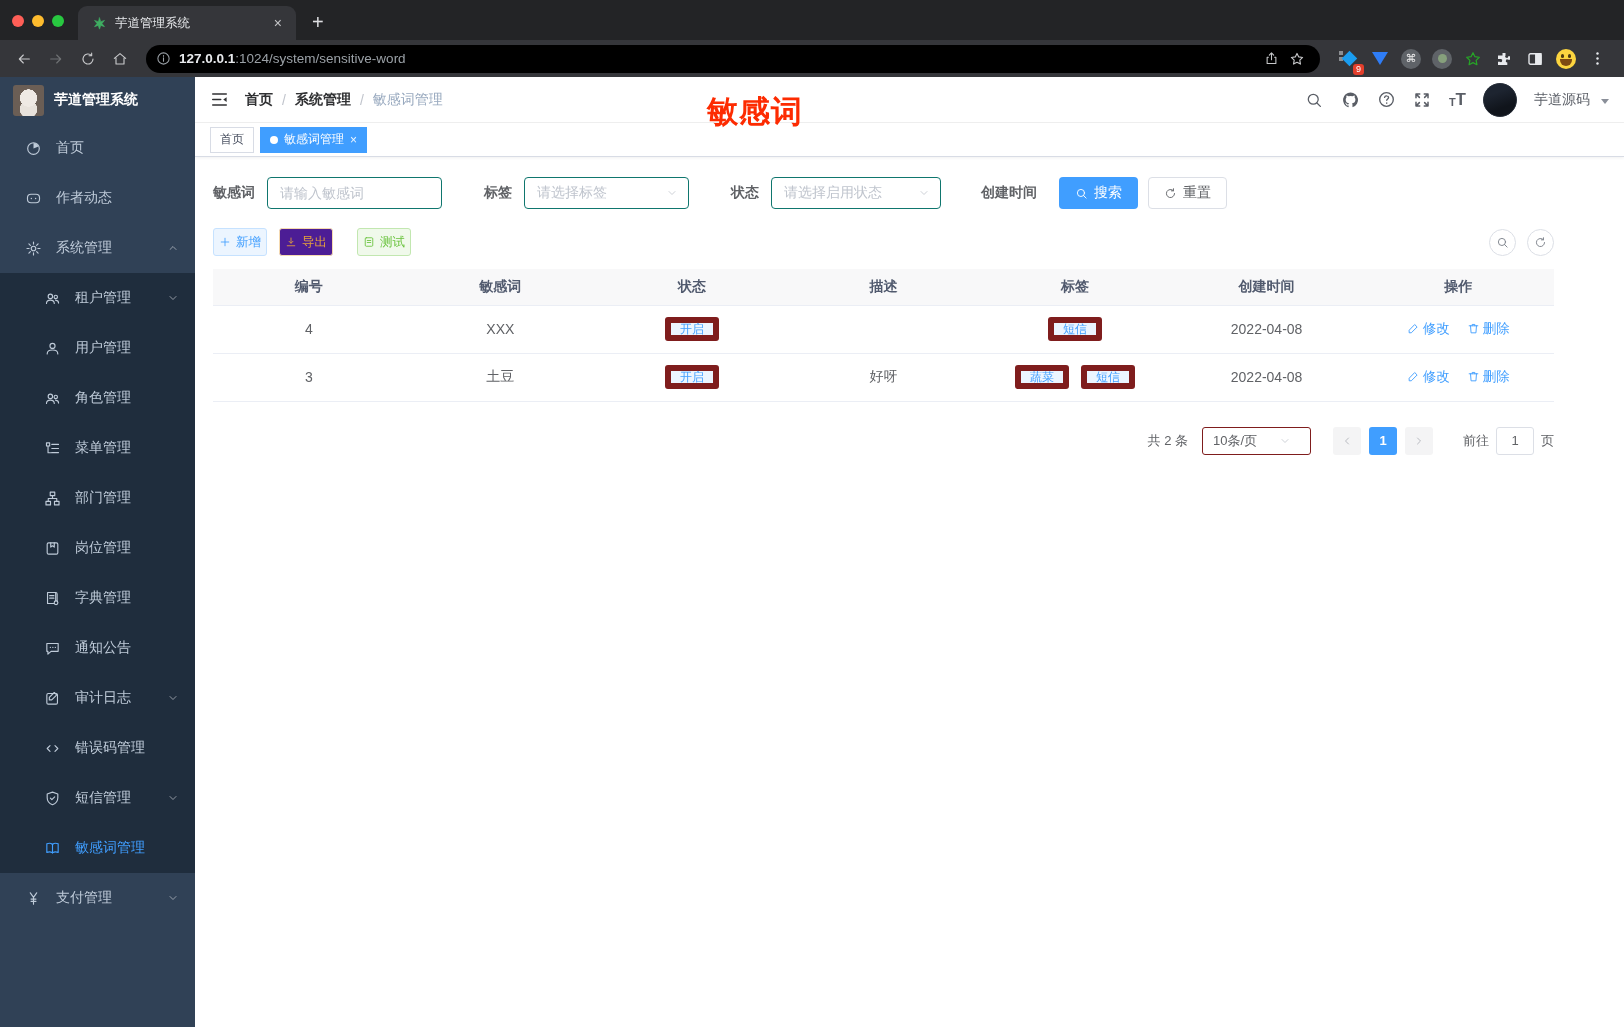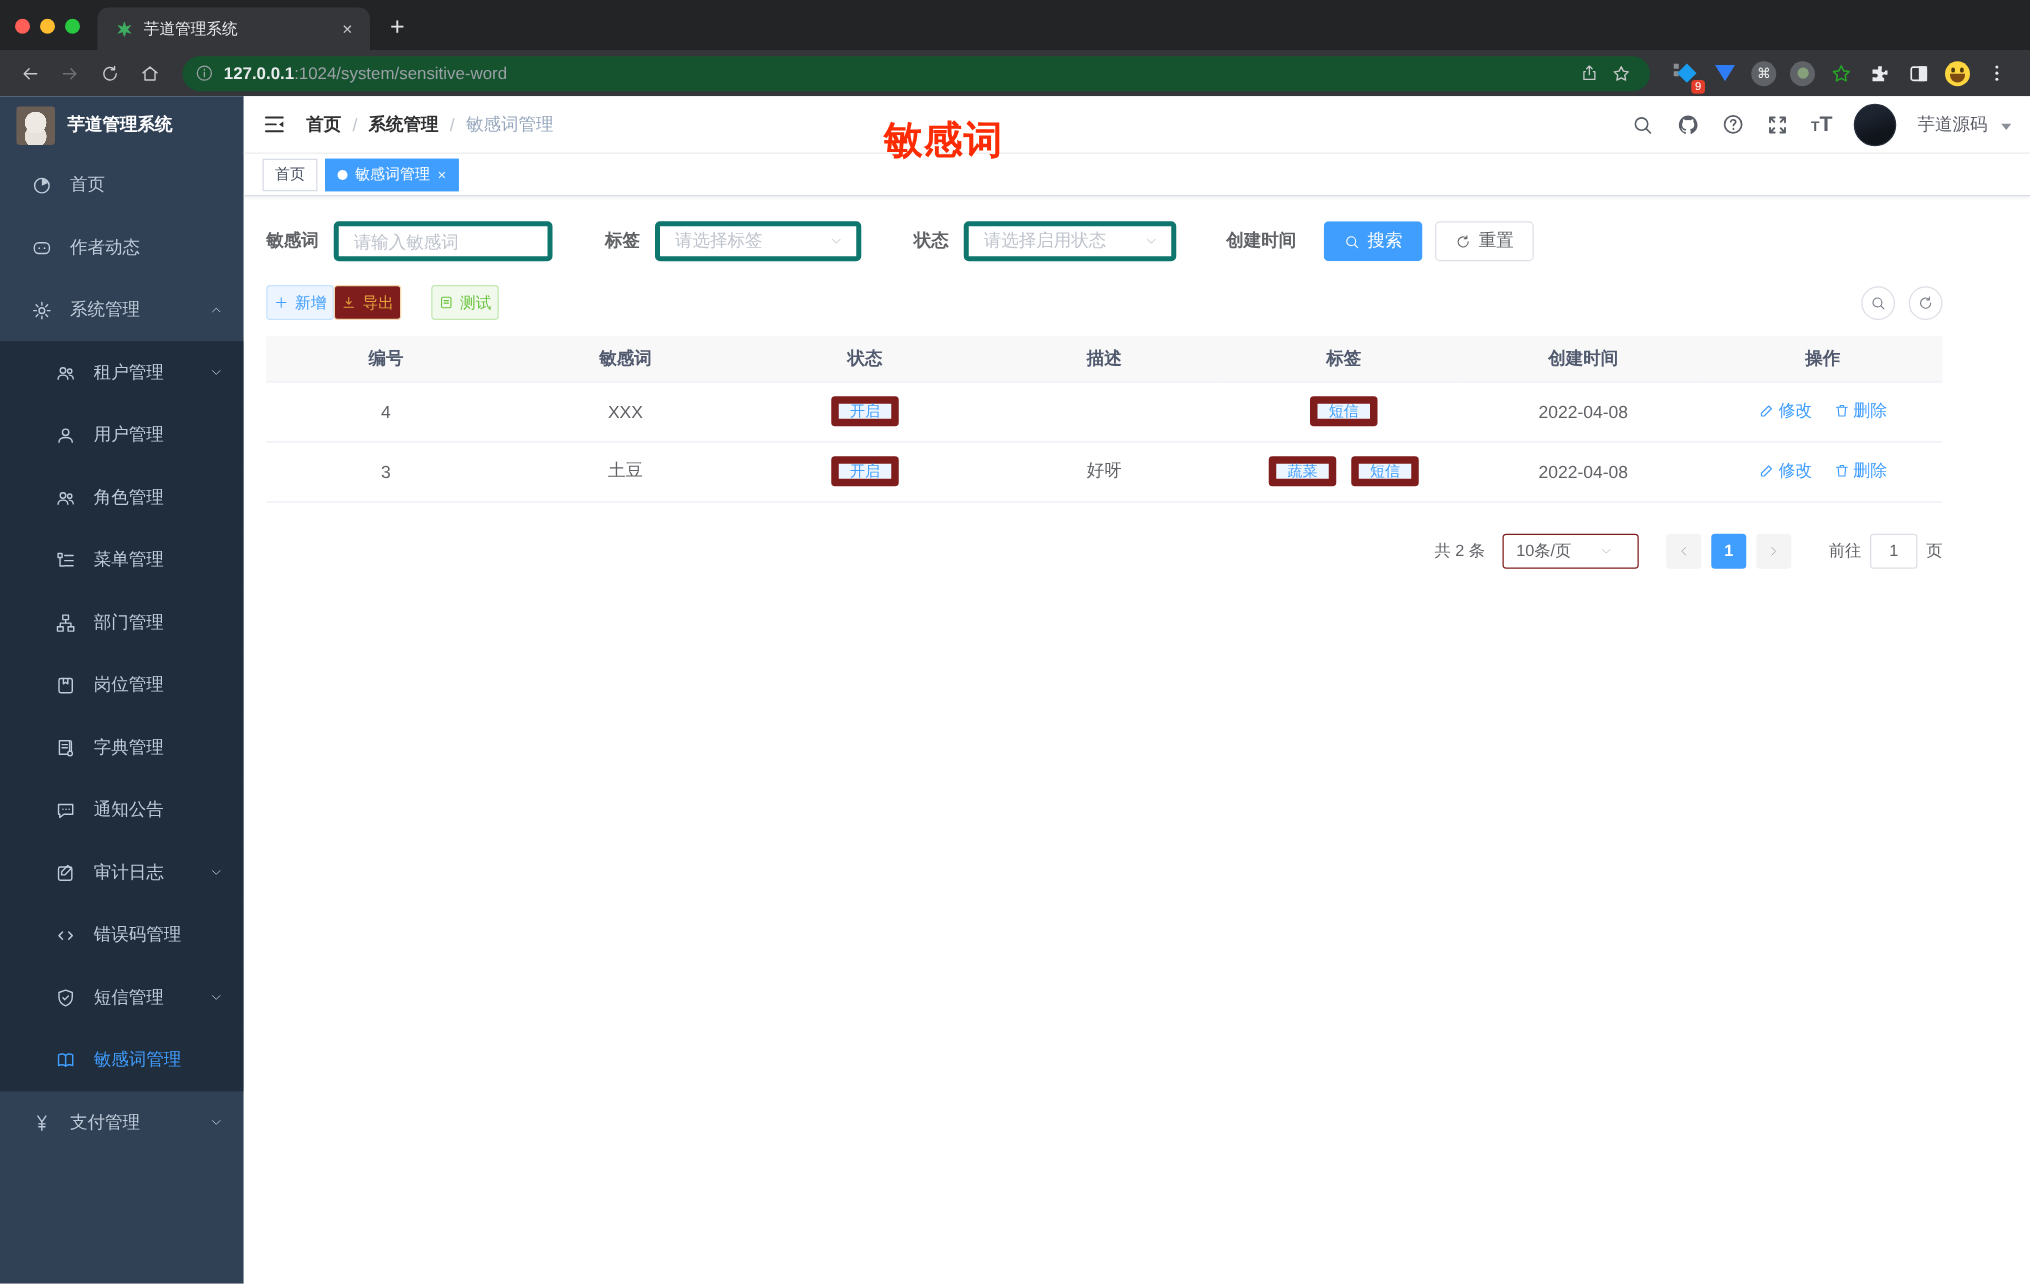--- a/index.html
+++ b/index.html
@@ -15,21 +15,21 @@
   .light { width:12px; height:12px; border-radius:50%; }
   .light.r{background:#ff5f57}.light.y{background:#febc2e}.light.g{background:#28c840}
   .btab { width:218px; height:34px; background:#35363a; border-radius:9px 9px 0 0;
     display:flex; align-items:center; padding:0 10px 0 14px; color:#e8eaed; font-size:12.5px; }
   .btab .title { flex:1; margin-left:8px; white-space:nowrap; overflow:hidden; }
   .tabclose { color:#c5c6c8; font-size:14px; padding:0 4px; cursor:default; }
   .newtab { color:#dfe0e2; font-size:20px; font-weight:300; padding:0 0 6px 16px; }
   .toolbar { height:37px; background:#35363a; display:flex; align-items:center; padding:0 10px; gap:4px; }
   .navbtn { width:28px; height:28px; border-radius:50%; display:flex; align-items:center; justify-content:center; color:#c7c8ca; }
   .navbtn.dim { color:#6f7174; }
-  .omnibox { flex:1; height:28px; background:#14532d; border-radius:14px; margin:0 8px; display:flex; align-items:center; padding:0 10px; color:#9aa0a6; }
+  .omnibox { flex:1; height:28px; background:#000000; border-radius:14px; margin:0 8px; display:flex; align-items:center; padding:0 10px; color:#9aa0a6; }
   .omnibox .url { flex:1; font-size:13.5px; margin-left:8px; color:#9aa0a6; }
   .omnibox .url b { color:#e8eaed; font-weight:700; }
   .obtn { width:26px; height:26px; display:flex; align-items:center; justify-content:center; color:#c7c8ca; }
   .exts { display:flex; align-items:center; gap:9px; padding:0 6px; }
   .ext { width:22px; height:22px; display:flex; align-items:center; justify-content:center; position:relative; }
   .diamond { width:11px; height:11px; background:#1a9df0; transform:rotate(45deg); }
   .pix { position:absolute; left:1px; top:3px; display:flex; flex-direction:column; gap:2px; }
   .pix i { width:4px; height:4px; background:#8b8e92; display:block; }
   .badge9 { position:absolute; right:-4px; bottom:-5px; background:#e33e2b; color:#fff; font-size:9px; border-radius:3px; padding:1px 3px; line-height:1; }
   .funnel { width:0; height:0; border-left:8px solid transparent; border-right:8px solid transparent; border-top:13px solid #2f7df6; }
@@ -74,39 +74,39 @@
 
   .tagsbar { height:34px; display:flex; align-items:center; gap:6px; padding:0 15px; border-bottom:1px solid #d8dce5; box-shadow:0 1px 3px rgba(0,0,0,.06); }
   .tv { height:26px; display:flex; align-items:center; padding:0 9px; border:1px solid #d8dce5; background:#fff; color:#495060; font-size:12px; gap:6px; cursor:pointer; }
   .tv.active { background:#409eff; border-color:#409eff; color:#fff; }
   .tv .dot { width:8px; height:8px; border-radius:50%; background:#fff; }
   .tv .x { font-size:12px; opacity:.9; }
 
   .content { padding:20px 70px 0 18px; }
   .filters { display:flex; align-items:center; margin-bottom:19px; }
   .flabel { font-size:14px; color:#606266; font-weight:600; margin-right:12px; white-space:nowrap; }
-  .el-input, .el-select, .el-date { height:32px; border:4px solid #0f766e; border-radius:4px; background:#fff; font-size:14px; }
+  .el-input, .el-select, .el-date { height:32px; border:1px solid #0f766e; border-radius:4px; background:#fff; font-size:14px; }
   input.el-input { padding:0 12px; color:#606266; width:175px; outline:none; }
   input::placeholder { color:#bfc4cd; }
   .el-select { display:flex; align-items:center; justify-content:space-between; padding:0 10px 0 12px; color:#bfc4cd; cursor:pointer; }
   .sel-tag { width:165px; margin-right:42px; }
   .sel-status { width:170px; margin-right:40px; }
   .gap-word { margin-right:42px; }
   .el-date { display:flex; align-items:center; width:230px; padding:0 10px; color:#bfc4cd; gap:8px; margin-right:10px; }
   .el-date .ph { font-size:14px; }
   .el-date .mid { color:#bfc4cd; padding:0 6px; }
   .chev { width:12px; height:12px; stroke:#c0c4cc; fill:none; stroke-width:1.6; stroke-linecap:round; stroke-linejoin:round; }
   .btn { height:32px; border-radius:4px; font-size:14px; display:inline-flex; align-items:center; justify-content:center; gap:6px; padding:0 15px; cursor:pointer; border:1px solid transparent; }
   .btn-primary { background:#409eff; color:#fff; margin-left:10px; }
   .btn-plain { background:#fff; border-color:#dcdfe6; color:#606266; margin-left:10px; }
 
   .actionrow { display:flex; align-items:center; margin-bottom:13px; }
   .btn-sm { height:28px; font-size:12.5px; padding:0 5px; border-radius:3px; gap:5px; }
   .b-add { background:#ecf5ff; border-color:#c6e2ff; color:#409eff; }
-  .b-export { background:#7f1d1d; border-color:#f5dab1; color:#e6a23c; }
+  .b-export { background:#4c1d95; border-color:#f5dab1; color:#e6a23c; margin-left:12px; }
   .b-test { background:#f0f9eb; border-color:#c2e7b0; color:#67c23a; margin-left:24px;text-align:right; }
   .minis { margin-left:auto; display:flex; gap:11px; }
   .mini { width:27px; height:27px; border-radius:50%; border:1px solid #dcdfe6; color:#7a7f88; display:flex; align-items:center; justify-content:center; background:#fff; cursor:pointer; }
   .mini svg { width:13px; height:13px; }
 
   table { width:100%; border-collapse:collapse; table-layout:fixed; }
   thead th { background:#f8f8f9; height:36px; font-size:14px; color:#515a6e; font-weight:700; text-align:center; }
   tbody td { height:48px; text-align:center; font-size:14px; color:#606266; border-bottom:1px solid #ebeef5; }
   tbody tr:first-child td { border-top:1px solid #ebeef5; }
   .tag { display:inline-flex; align-items:center; height:24px; padding:0 9px; background:#ecf5ff; border:6px solid #7f1d1d; border-radius:3px; color:#409eff; font-size:12px; }

